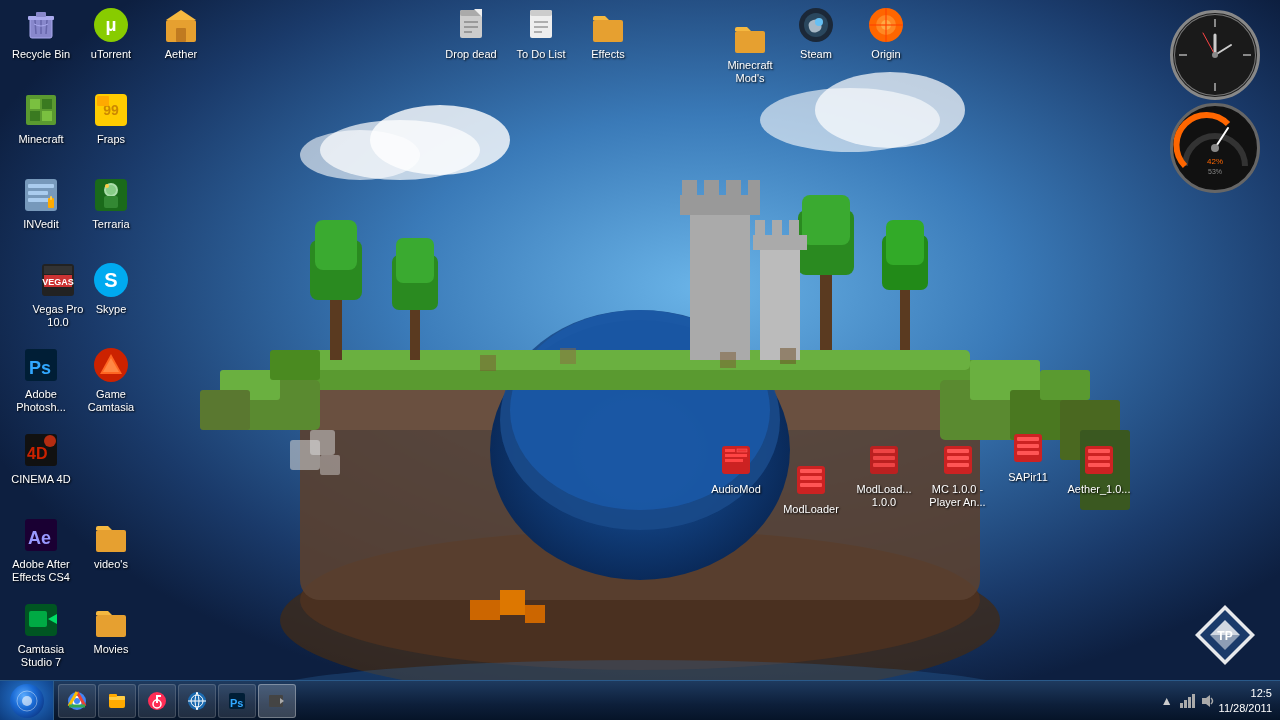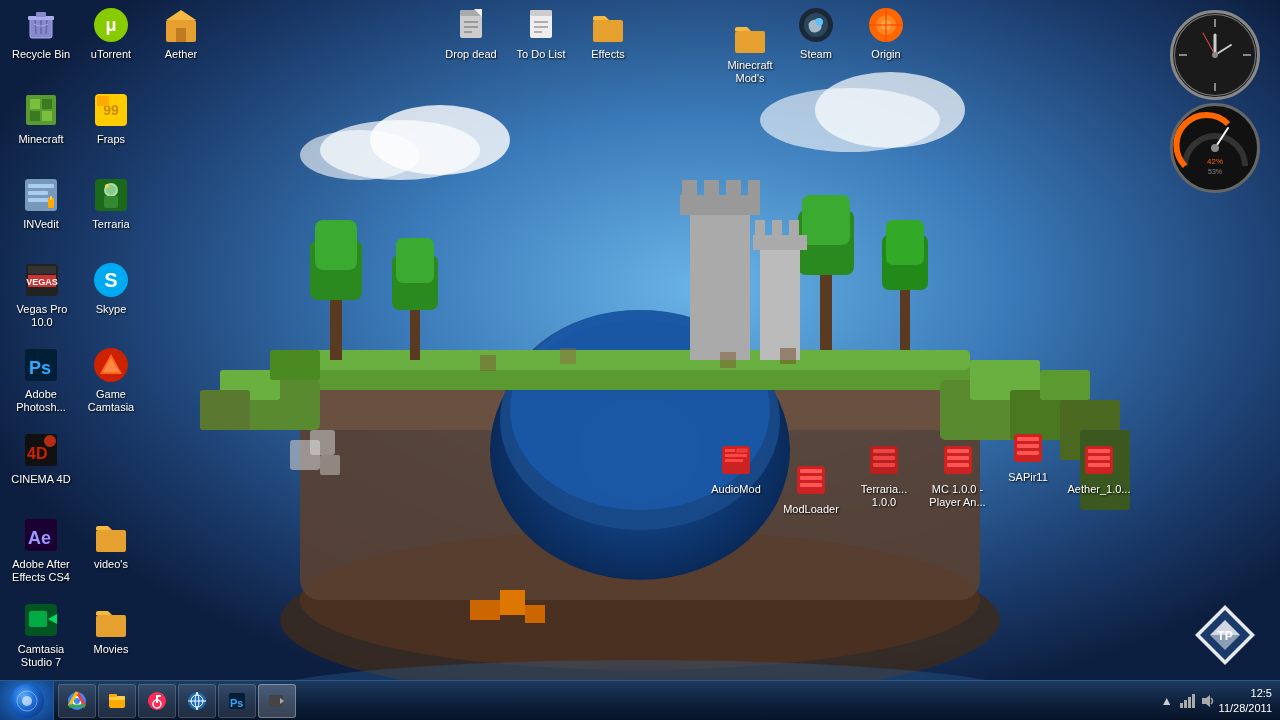--- a/index.html
+++ b/index.html
@@ -378,21 +378,21 @@
         <rect x="3" y="3" width="32" height="32" rx="4" fill="#1a6a1a"></rect>
         <circle cx="19" cy="14" r="7" fill="#aaddaa"></circle>
         <circle cx="19" cy="14" r="5" fill="#88cc88"></circle>
         <rect x="12" y="20" width="14" height="12" rx="2" fill="#338833"></rect>
         <circle cx="15" cy="10" r="2" fill="#ffcc44"></circle>
       </svg>
     </div>
     <span class="icon-label">Terraria</span>
   </div>
 
-  <div class="desktop-icon" style="left:6px;top:260px">
+  <div class="desktop-icon" style="left:22px;top:260px">
     <div class="icon-img">
       <svg width="38" height="38" viewBox="0 0 38 38">
         <rect x="3" y="3" width="32" height="32" rx="3" fill="#222222"></rect>
         <rect x="5" y="14" width="28" height="12" fill="#cc3333"></rect>
         <text x="19" y="24" text-anchor="middle" font-size="9" font-weight="bold" fill="white">VEGAS</text>
         <rect x="5" y="5" width="28" height="8" fill="#333333"></rect>
       </svg>
     </div>
     <span class="icon-label">Vegas Pro 10.0</span>
   </div>
@@ -581,21 +581,21 @@
 
   <div class="desktop-icon" style="left:848px;top:440px">
     <div class="icon-img">
       <svg width="38" height="38" viewBox="0 0 38 38">
         <rect x="5" y="5" width="28" height="28" rx="3" fill="#bb2020"></rect>
         <rect x="8" y="8" width="22" height="4" rx="1" fill="#ee4444"></rect>
         <rect x="8" y="15" width="22" height="4" rx="1" fill="#ee4444"></rect>
         <rect x="8" y="22" width="22" height="4" rx="1" fill="#ee4444"></rect>
       </svg>
     </div>
-    <span class="icon-label">Terraria... 1.0.0</span>
+    <span class="icon-label">ModLoad... 1.0.0</span>
   </div>
 
   <div class="desktop-icon" style="left:920px;top:440px;width:75px">
     <div class="icon-img">
       <svg width="38" height="38" viewBox="0 0 38 38">
         <rect x="5" y="5" width="28" height="28" rx="3" fill="#cc2222"></rect>
         <rect x="8" y="8" width="22" height="4" rx="1" fill="#ff5555"></rect>
         <rect x="8" y="15" width="22" height="4" rx="1" fill="#ff5555"></rect>
         <rect x="8" y="22" width="22" height="4" rx="1" fill="#ff5555"></rect>
       </svg>

